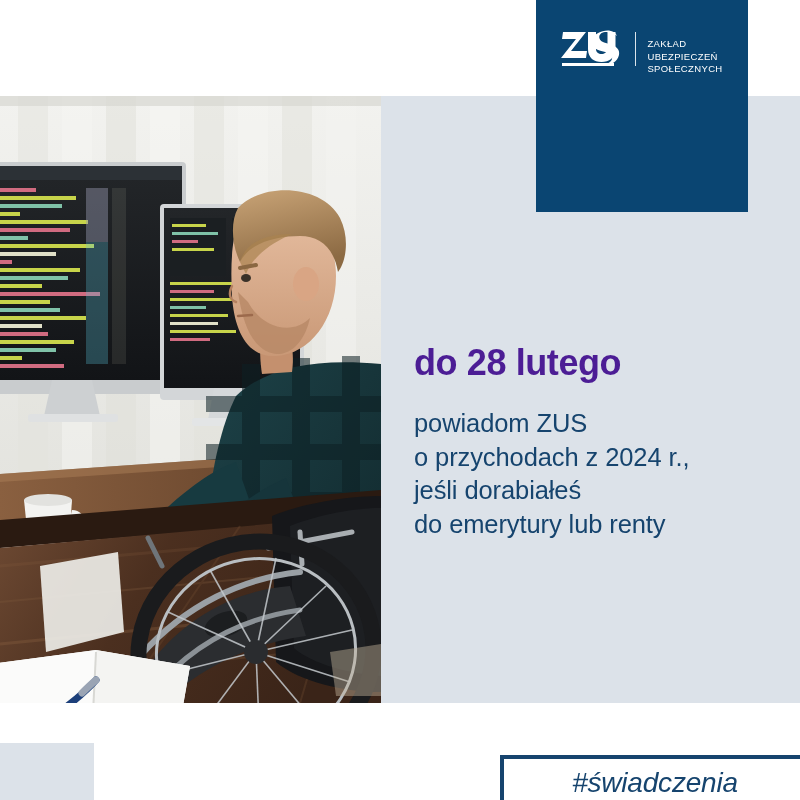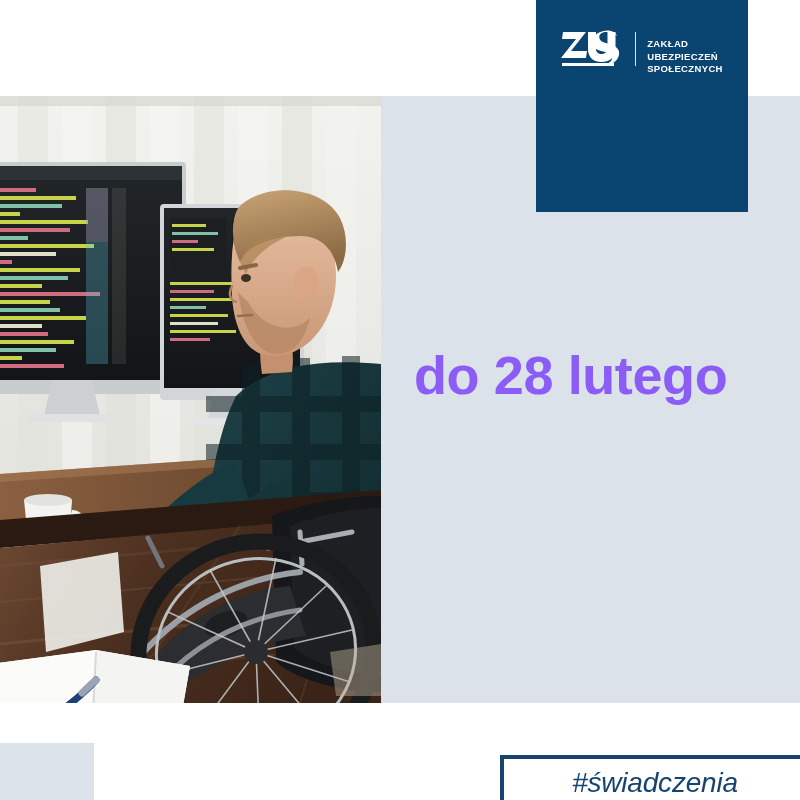--- a/index.html
+++ b/index.html
@@ -38,28 +38,28 @@
   }
   .logo-mark{
     width:62px;height:40px;display:block;flex:0 0 auto;
   }
   .logo-divider{
     width:1px;height:34px;background:#ffffff;opacity:.85;
     margin:0 11px 0 12px;flex:0 0 auto;
   }
   .logo-words{
     color:#ffffff;font-size:9.5px;line-height:12.4px;
-    font-weight:bold;letter-spacing:.35px;white-space:nowrap;margin-top:16px;
+    font-weight:normal;letter-spacing:.35px;white-space:nowrap;margin-top:16px;
   }
 
   
   .headline{
     position:absolute;left:414px;top:313px;
-    font-size:54px;line-height:52px;font-weight:bold;
-    color:#8b5cf6;letter-spacing:-.4px;white-space:nowrap;
+    font-size:36px;line-height:52px;font-weight:bold;
+    color:#4c1d95;letter-spacing:-.4px;white-space:nowrap;
   }
   .body-copy{
     position:absolute;left:414px;top:407px;
     font-size:25.5px;line-height:33.5px;font-weight:normal;
     color:#16446e;letter-spacing:-.1px;
   }
   .body-copy .ln{display:block;white-space:nowrap;}
 
   
   .corner-swatch{
@@ -357,20 +357,26 @@
       <span class="logo-words">
         <span>ZAKŁAD</span><br>
         <span>UBEZPIECZEŃ</span><br>
         <span>SPOŁECZNYCH</span>
       </span>
     </div>
   </div>
 
   <h1 class="headline">do 28 lutego</h1>
 
+  <div class="body-copy">
+    <span class="ln">powiadom ZUS</span>
+    <span class="ln">o przychodach z 2024 r.,</span>
+    <span class="ln">jeśli dorabiałeś</span>
+    <span class="ln">do emerytury lub renty</span>
+  </div>
 
   <div class="corner-swatch"></div>
 
   <div class="hashtag-box">
     <span class="hashtag-text">#świadczenia</span>
   </div>
 
 </div>
 
 </body></html>

